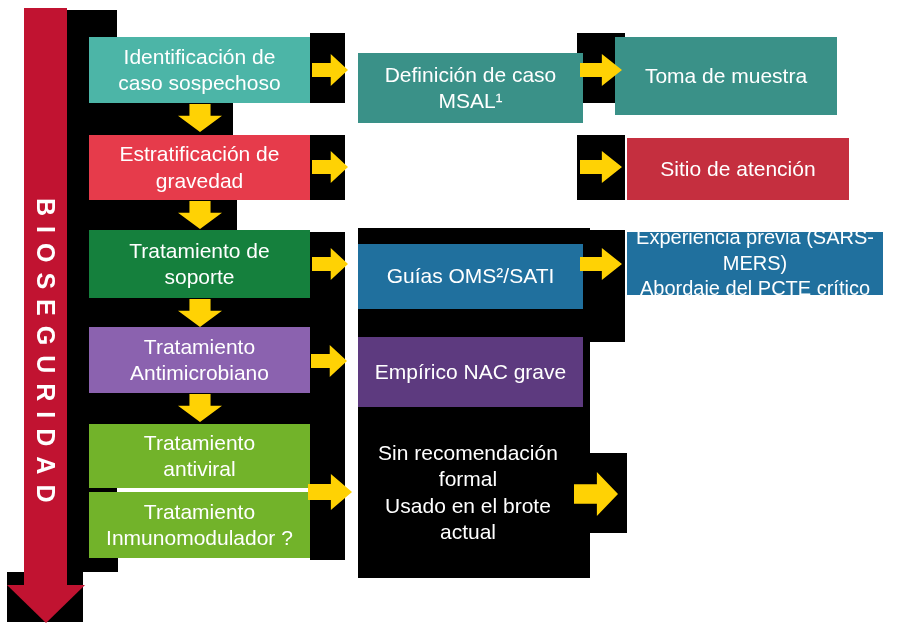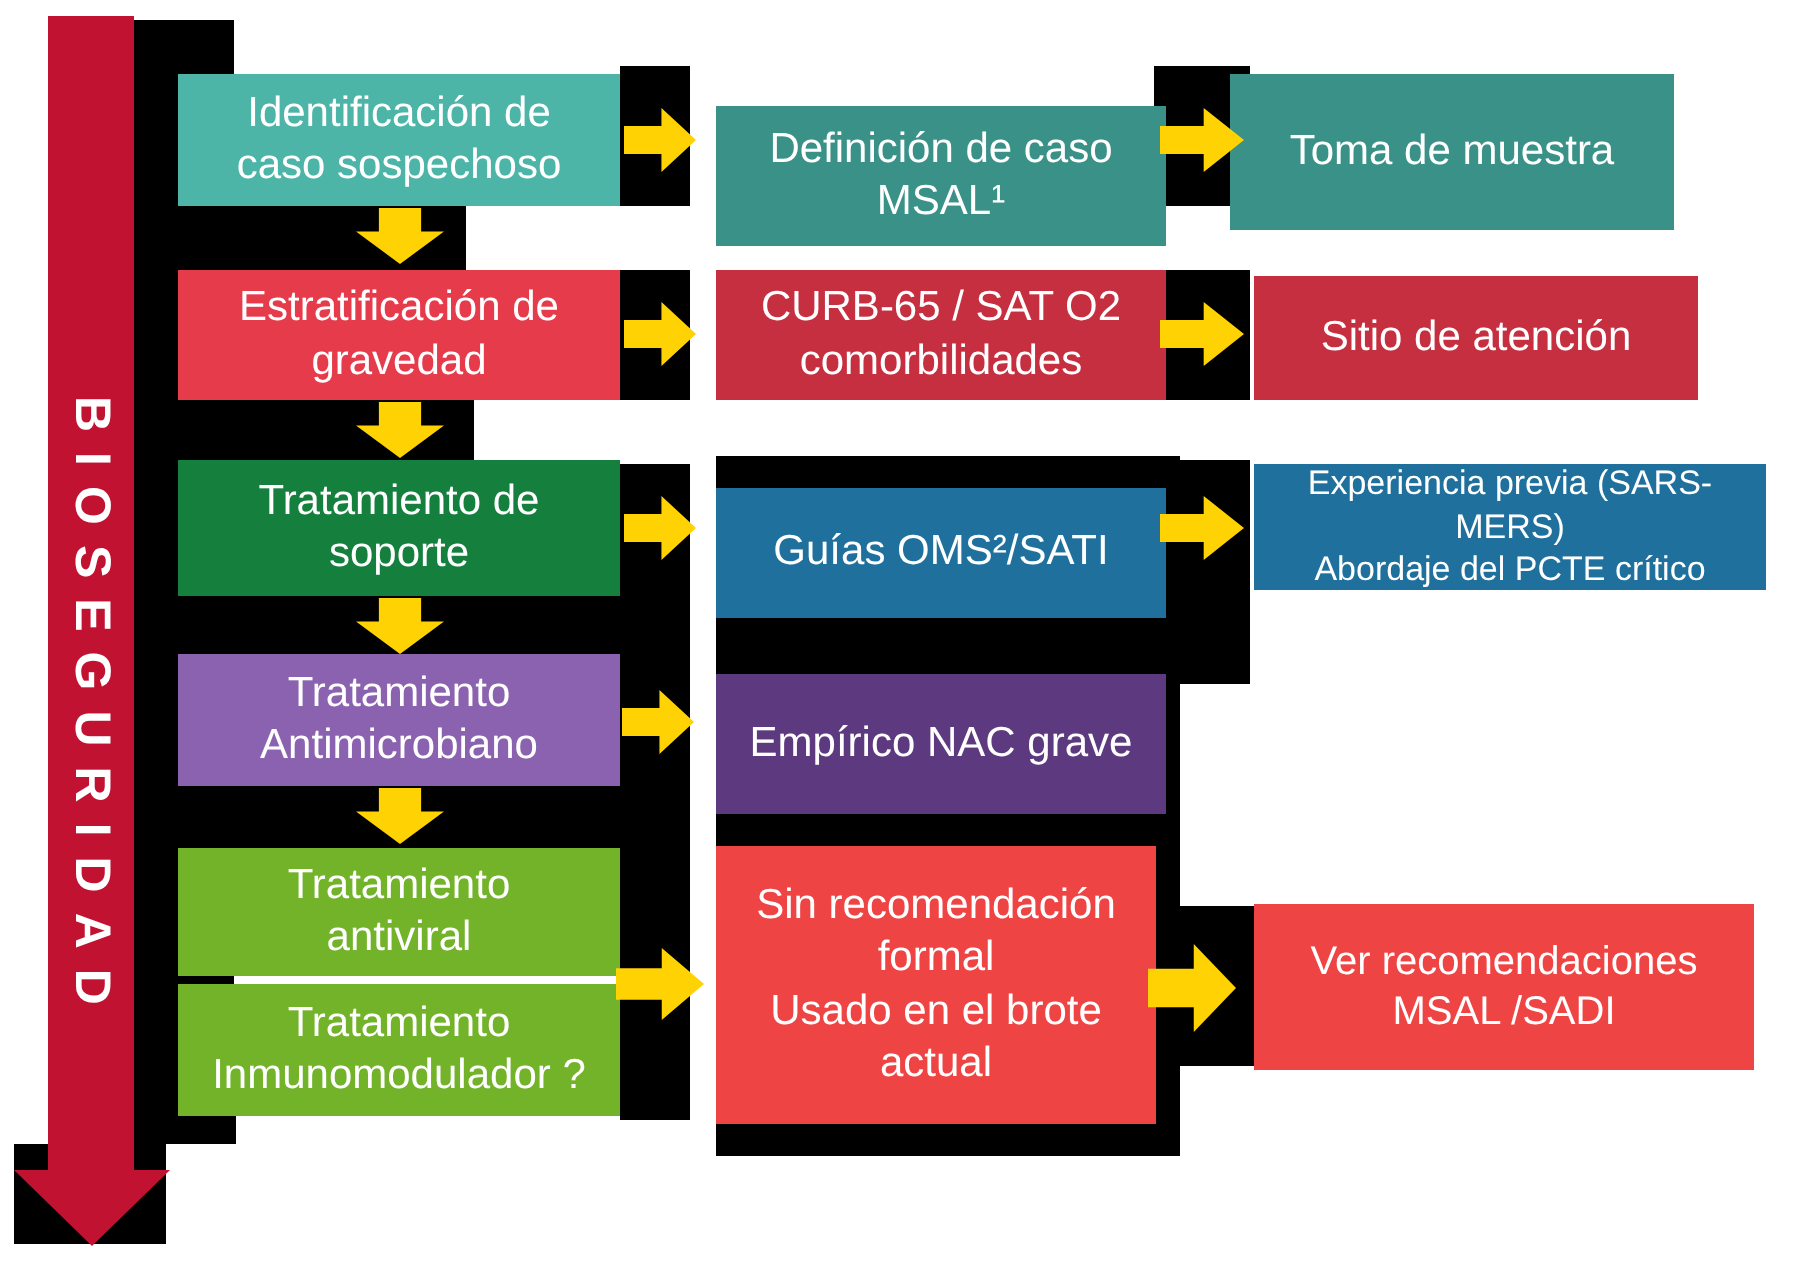--- a/index.html
+++ b/index.html
@@ -15,36 +15,36 @@
   }
   .teal-l{background:#4CB5A7;}
   .teal-d{background:#3A9188;}
   .red-l{background:#E63B4B;}
   .red-d{background:#C52F3F;}
   .blue-l{background:#15803d;}
   .blue-d{background:#20709E;}
   .purple-l{background:#8B62AF;}
   .purple-d{background:#5D3A7F;margin-top:12px;}
   .green-l{background:#72B32A;}
-  .green-d{background:#ef4444;}
+  .green-d{background:#000000;}
   .arrow{position:absolute;background:#FFD204;}
   .arrow-right{clip-path:polygon(0 28%,52% 28%,52% 0,100% 50%,52% 100%,52% 72%,0 72%);}
   .arrow-down{clip-path:polygon(26% 0,74% 0,74% 42%,100% 42%,50% 100%,0 42%,26% 42%);}
   .bio-shaft{position:absolute;left:24px;top:8px;width:43px;height:577px;background:#C11331;}
   .bio-head{
     position:absolute;left:7px;top:585px;width:78px;height:38px;background:#C11331;
     clip-path:polygon(0 0,100% 0,50% 100%);
   }
   .bio-label{
     position:absolute;left:24px;top:140px;width:43px;height:430px;
     writing-mode:vertical-rl;text-orientation:mixed;
     display:flex;align-items:center;justify-content:center;
     color:#fff;font-weight:bold;font-size:25px;letter-spacing:10px;
   }
-  .small-text{font-size:17px;line-height:1.28;}
+  .small-text{font-size:20px;line-height:1.28;}
 </style>
 </head>
 <body>
 
 <div class="stage">
 
   <div class="black" style="left:67px;top:10px;width:50px;height:562px;"></div>
   <div class="black" style="left:67px;top:103px;width:166px;height:32px;"></div>
   <div class="black" style="left:67px;top:200px;width:170px;height:32px;"></div>
   <div class="black" style="left:67px;top:298px;width:278px;height:32px;"></div>
@@ -72,35 +72,31 @@
 soporte</div>
   <div class="box purple-l" style="left:89px;top:327px;width:221px;height:66px;">Tratamiento
 Antimicrobiano</div>
   <div class="box green-l" style="left:89px;top:424px;width:221px;height:64px;">Tratamiento
 antiviral</div>
   <div class="box green-l" style="left:89px;top:492px;width:221px;height:66px;">Tratamiento
 Inmunomodulador ?</div>
 
   <div class="box teal-d" style="left:358px;top:33px;width:225px;height:70px;margin-top:20px;">Definición de caso
 MSAL¹</div>
-  <div class="box red-d" style="left:358px;top:135px;width:225px;height:65px;">CURB-65 / SAT O2
-comorbilidades</div>
   <div class="box blue-d" style="left:358px;top:244px;width:225px;height:65px;">Guías OMS²/SATI</div>
   <div class="box purple-d" style="left:358px;top:325px;width:225px;height:70px;">Empírico NAC grave</div>
   <div class="box green-d" style="left:358px;top:423px;width:220px;height:139px;">Sin recomendación
 formal
 Usado en el brote
 actual</div>
 
   <div class="box teal-d" style="left:615px;top:37px;width:222px;height:78px;">Toma de muestra</div>
   <div class="box red-d" style="left:627px;top:138px;width:222px;height:62px;">Sitio de atención</div>
   <div class="box blue-d small-text" style="left:627px;top:232px;width:256px;height:63px;">Experiencia previa (SARS-MERS)
 Abordaje del PCTE crítico</div>
-  <div class="box green-d" style="left:627px;top:452px;width:250px;height:83px;font-size:20px;">Ver recomendaciones
-MSAL /SADI</div>
 
   <div class="arrow arrow-down" style="left:178px;top:104px;width:44px;height:28px;"></div>
   <div class="arrow arrow-down" style="left:178px;top:201px;width:44px;height:28px;"></div>
   <div class="arrow arrow-down" style="left:178px;top:299px;width:44px;height:28px;"></div>
   <div class="arrow arrow-down" style="left:178px;top:394px;width:44px;height:28px;"></div>
 
   <div class="arrow arrow-right" style="left:312px;top:54px;width:36px;height:32px;"></div>
   <div class="arrow arrow-right" style="left:312px;top:151px;width:36px;height:32px;"></div>
   <div class="arrow arrow-right" style="left:312px;top:248px;width:36px;height:32px;"></div>
   <div class="arrow arrow-right" style="left:311px;top:345px;width:36px;height:32px;"></div>

